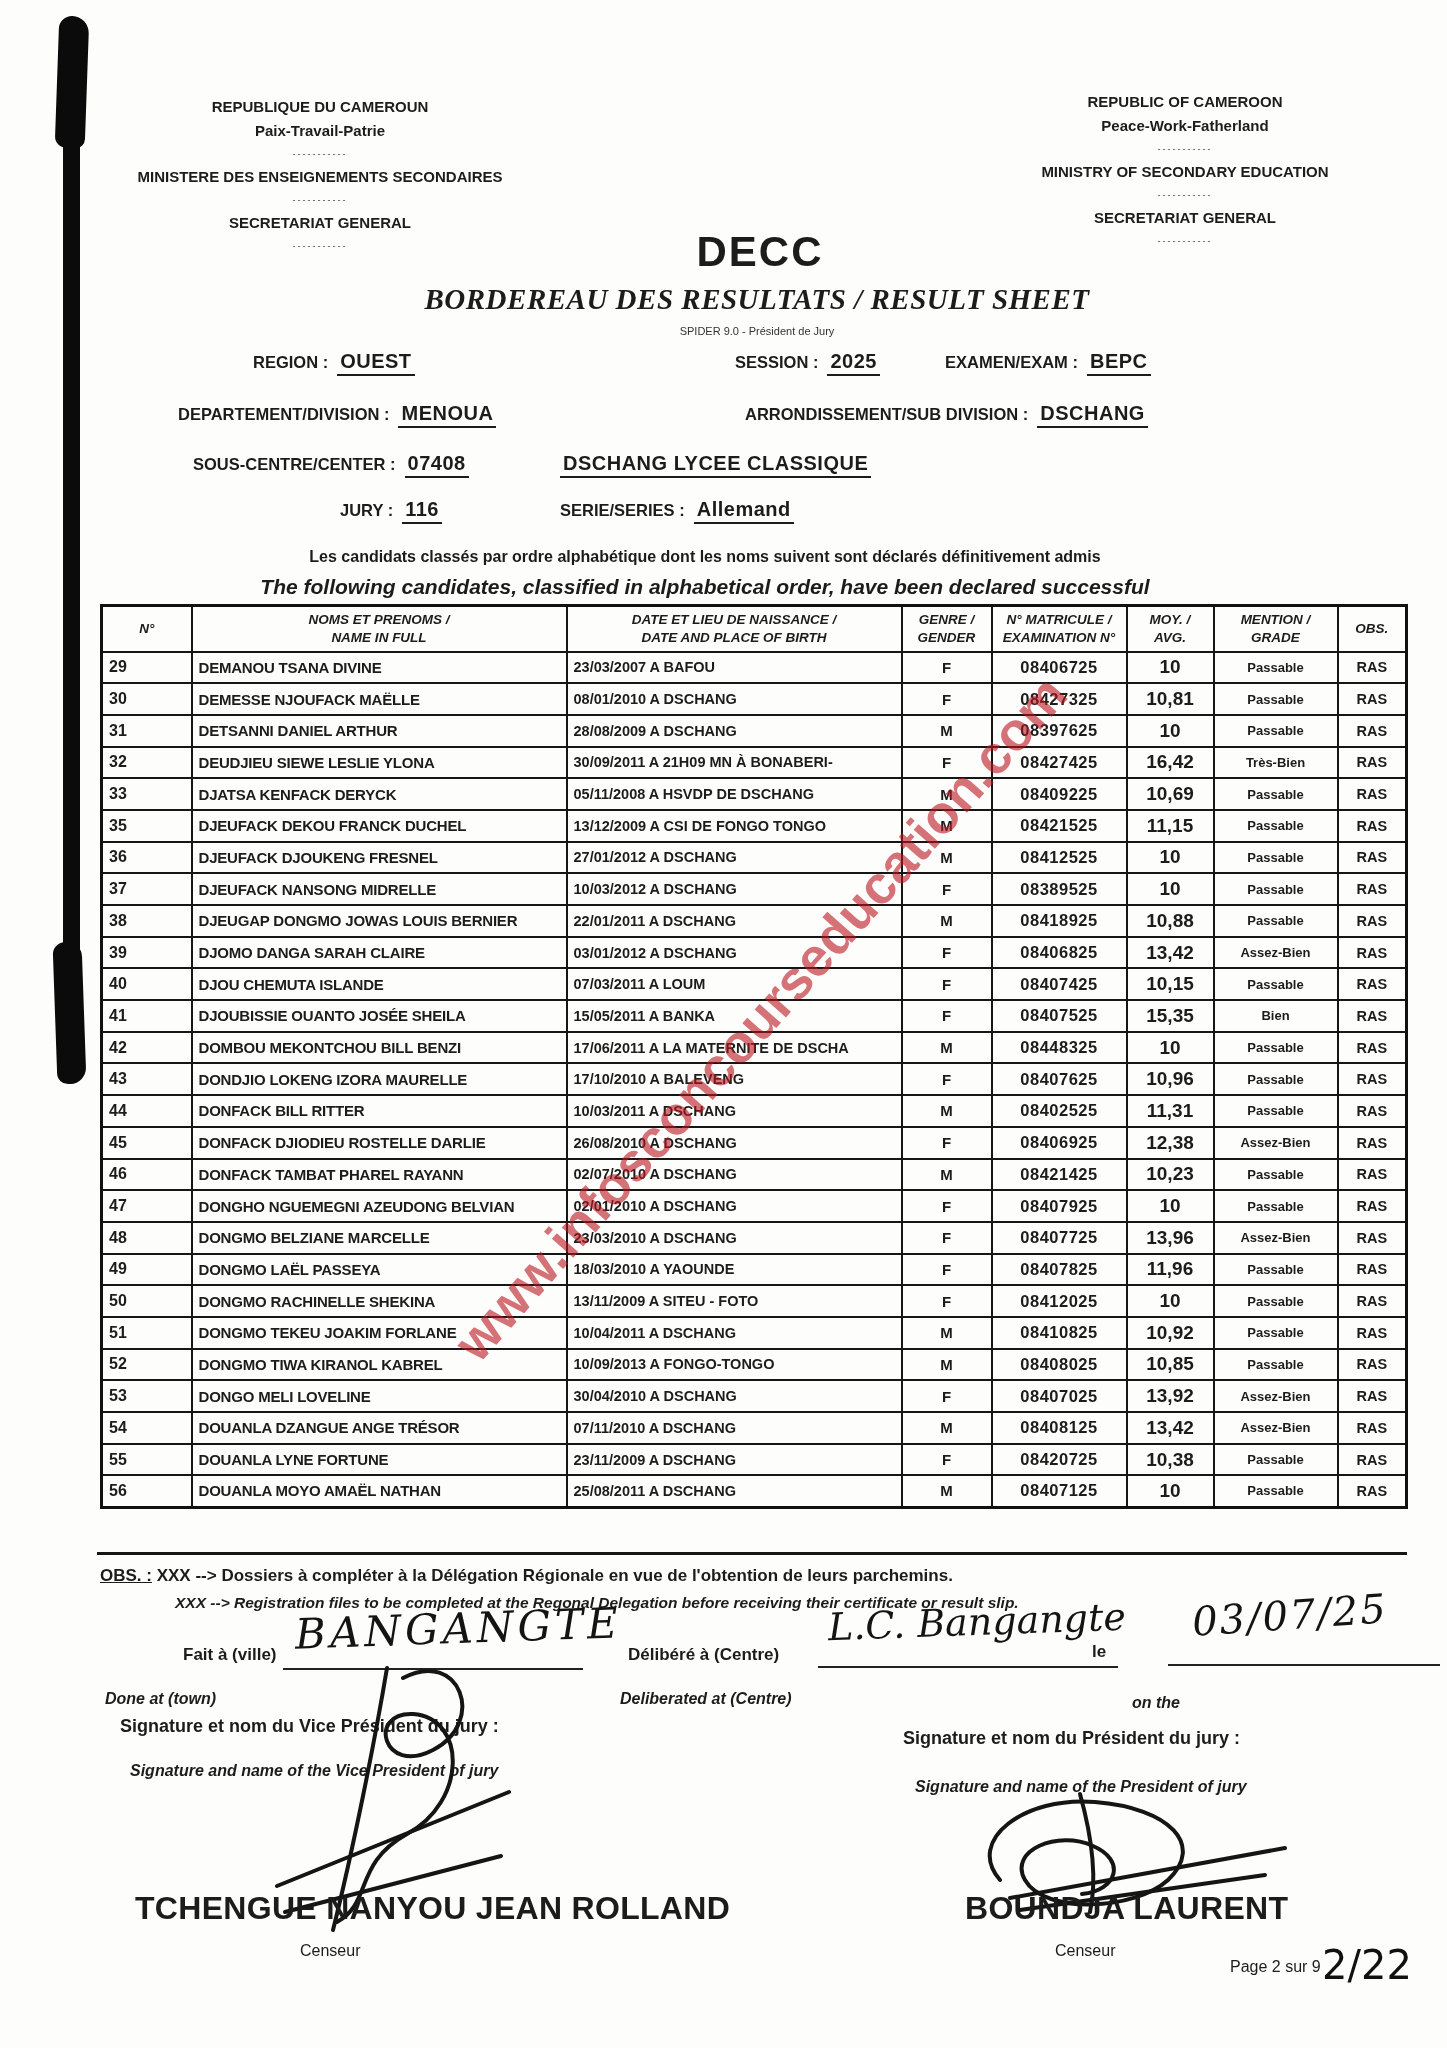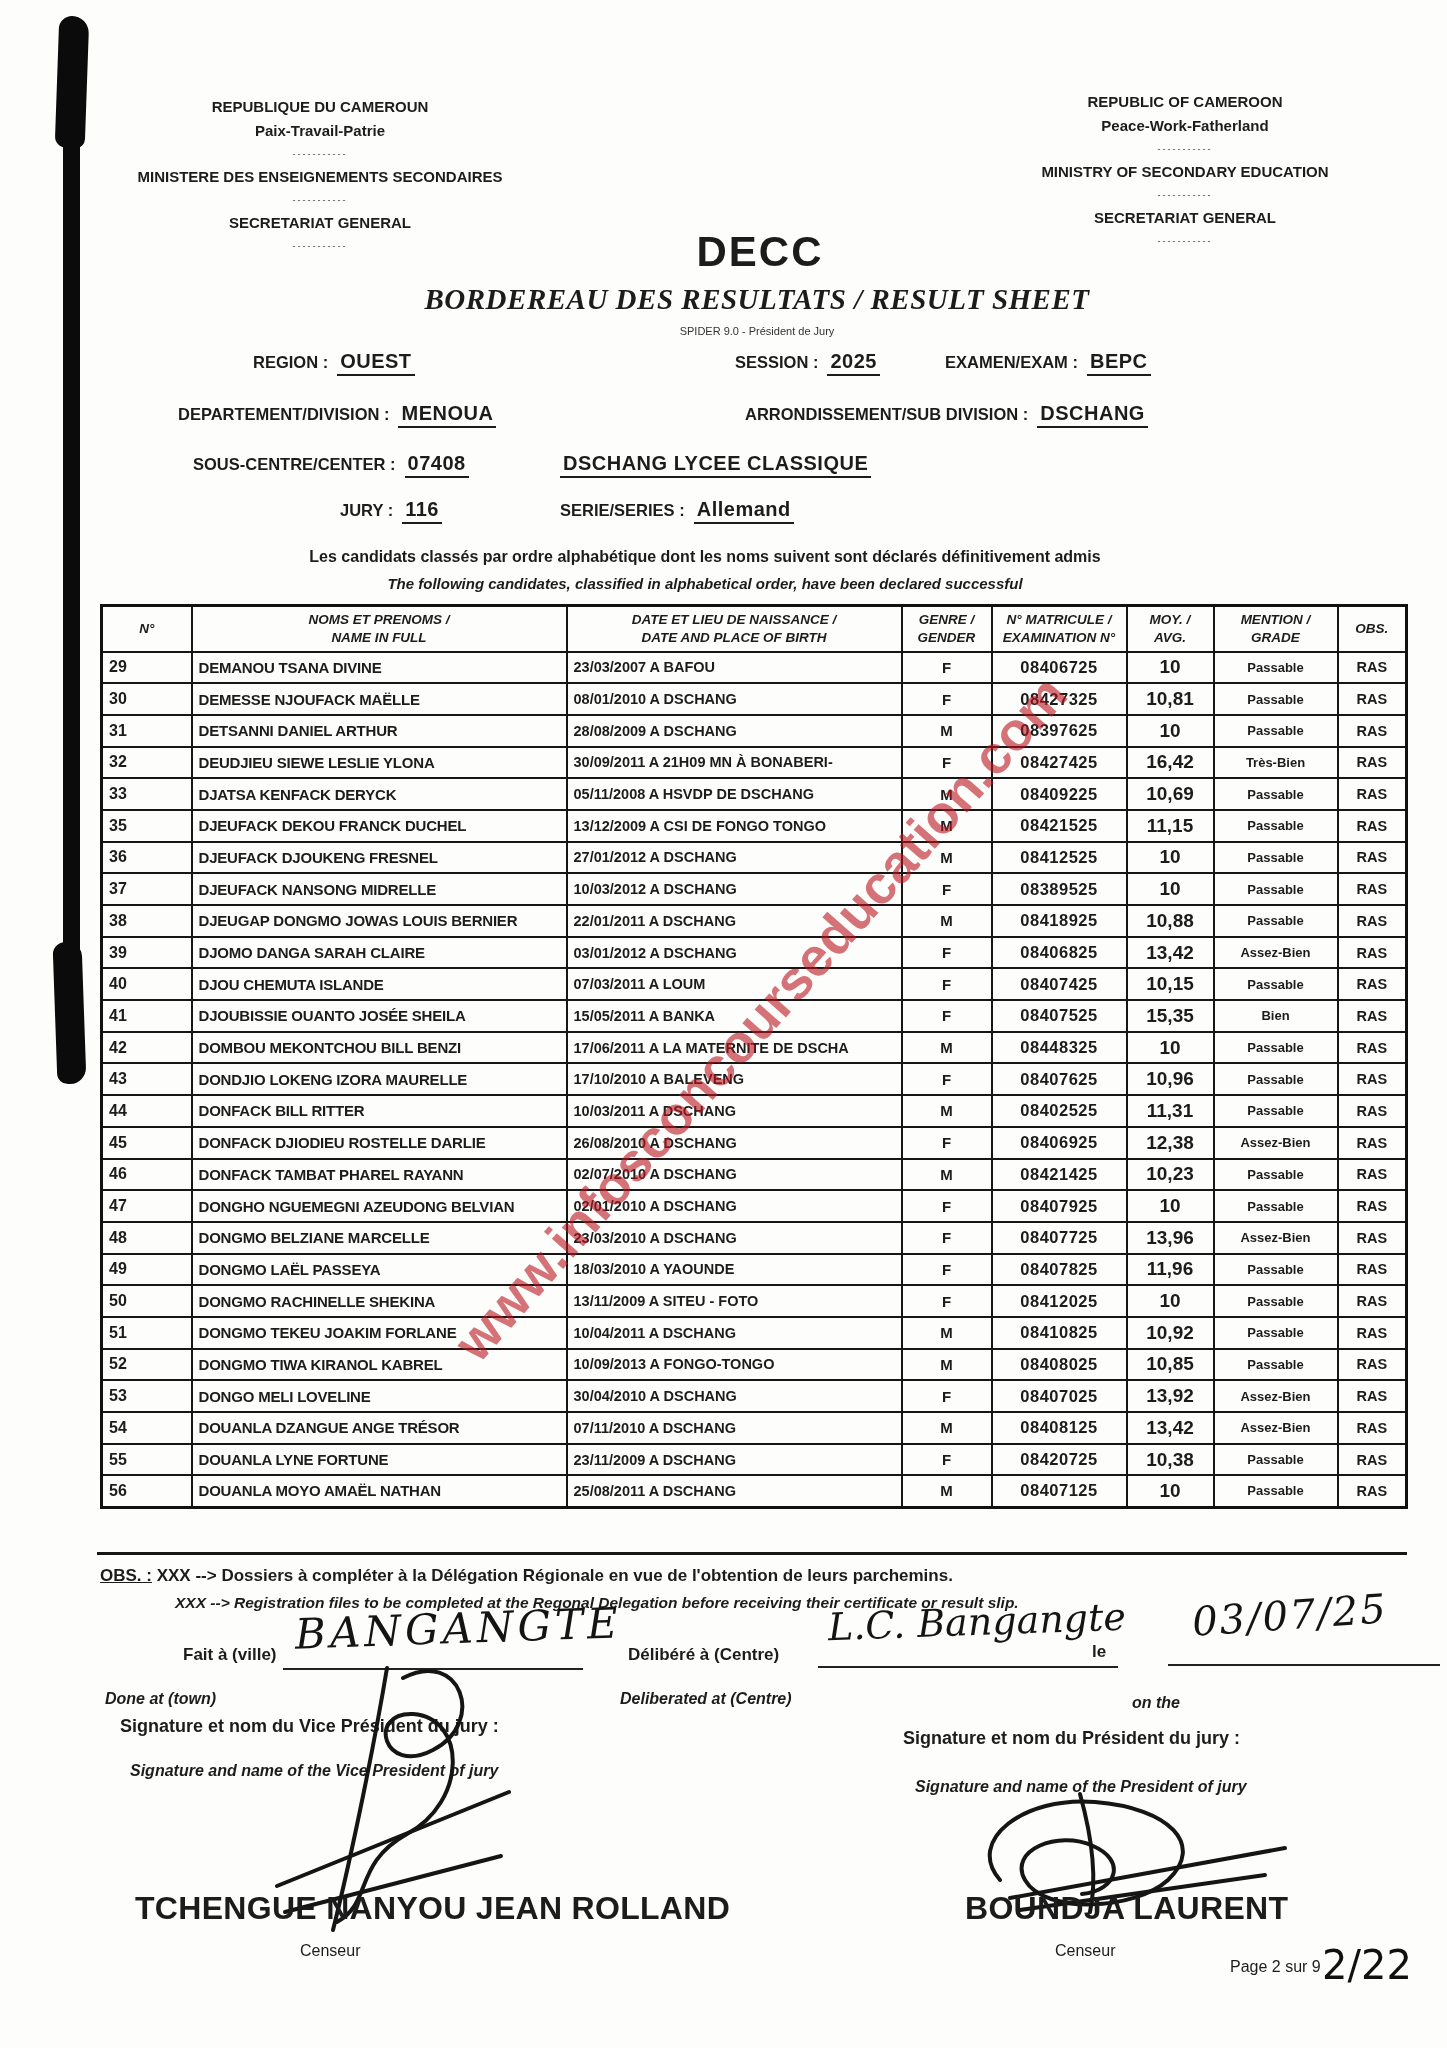--- a/index.html
+++ b/index.html
@@ -18,21 +18,21 @@
   .doctitle{position:absolute;left:0;width:1514px;text-align:center;
             font-family:"Liberation Serif",serif;font-weight:bold;font-style:italic;
             font-size:29px;letter-spacing:.5px;}
   .docsub{position:absolute;left:0;width:1514px;text-align:center;font-size:11px;color:#333;}
   
   .meta{position:absolute;display:inline-flex;align-items:baseline;gap:9px;white-space:nowrap;}
   .meta .lab{font-weight:bold;font-size:16.5px;}
   .meta .val{font-weight:bold;font-size:20px;border-bottom:2.5px solid #1c1c1c;padding:0 3px 1px;letter-spacing:.5px;}
   .decl{position:absolute;left:95px;width:1220px;text-align:center;font-weight:bold;}
   .decl1{font-size:16px;}
-  .decl2{font-size:15px;font-style:italic;}
+  .decl2{font-size:21px;font-style:italic;}
   
   table.results{position:absolute;left:100px;top:604px;width:1305px;border-collapse:collapse;
                 table-layout:fixed;border:3px solid #111;}
   table.results th,table.results td{border:2px solid #161616;box-sizing:border-box;overflow:hidden;white-space:nowrap;}
   table.results th{font-style:italic;font-weight:bold;font-size:13.5px;line-height:1.3;height:46px;text-align:center;padding:1px 2px;}
   table.results td{height:31.7px;font-weight:bold;padding:0 6px;}
   td.c-num{font-size:16px;padding-left:9px;}
   td.c-name{font-size:15px;letter-spacing:-0.2px;}
   td.c-birth{font-size:14.5px;}
   td.c-gender{font-size:15px;text-align:center;}

